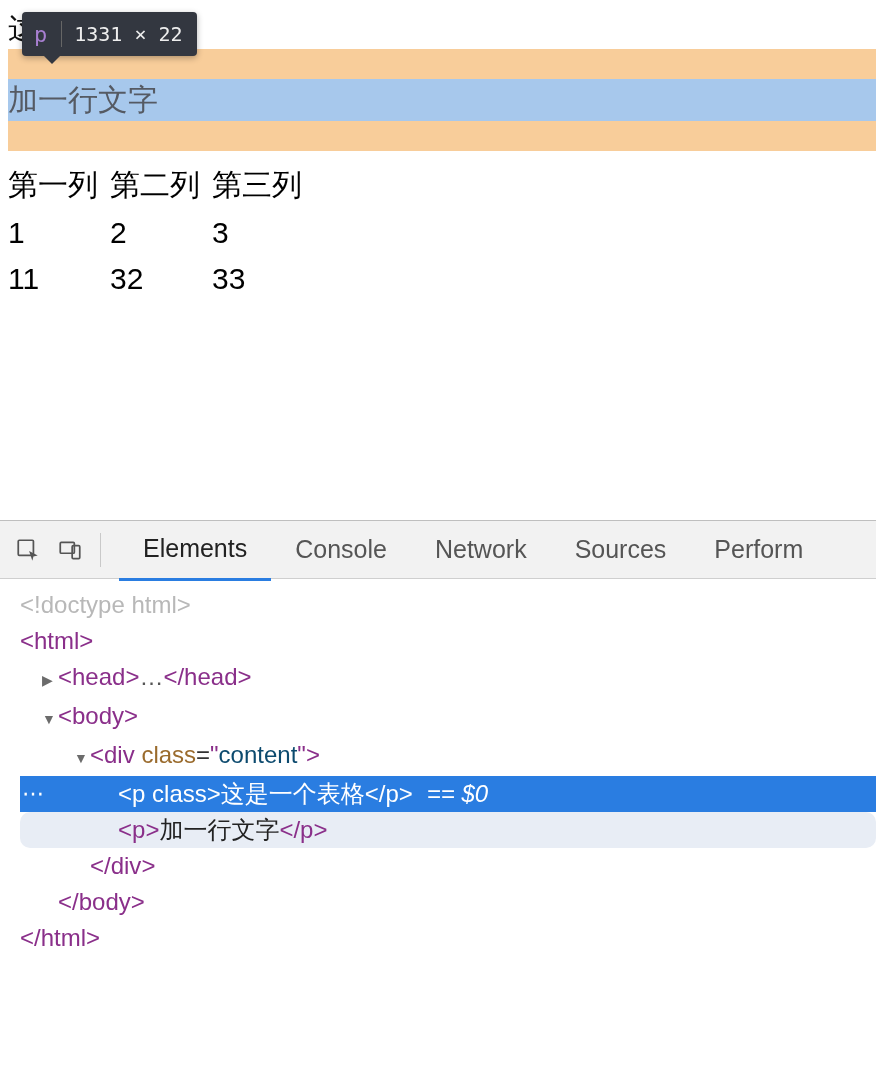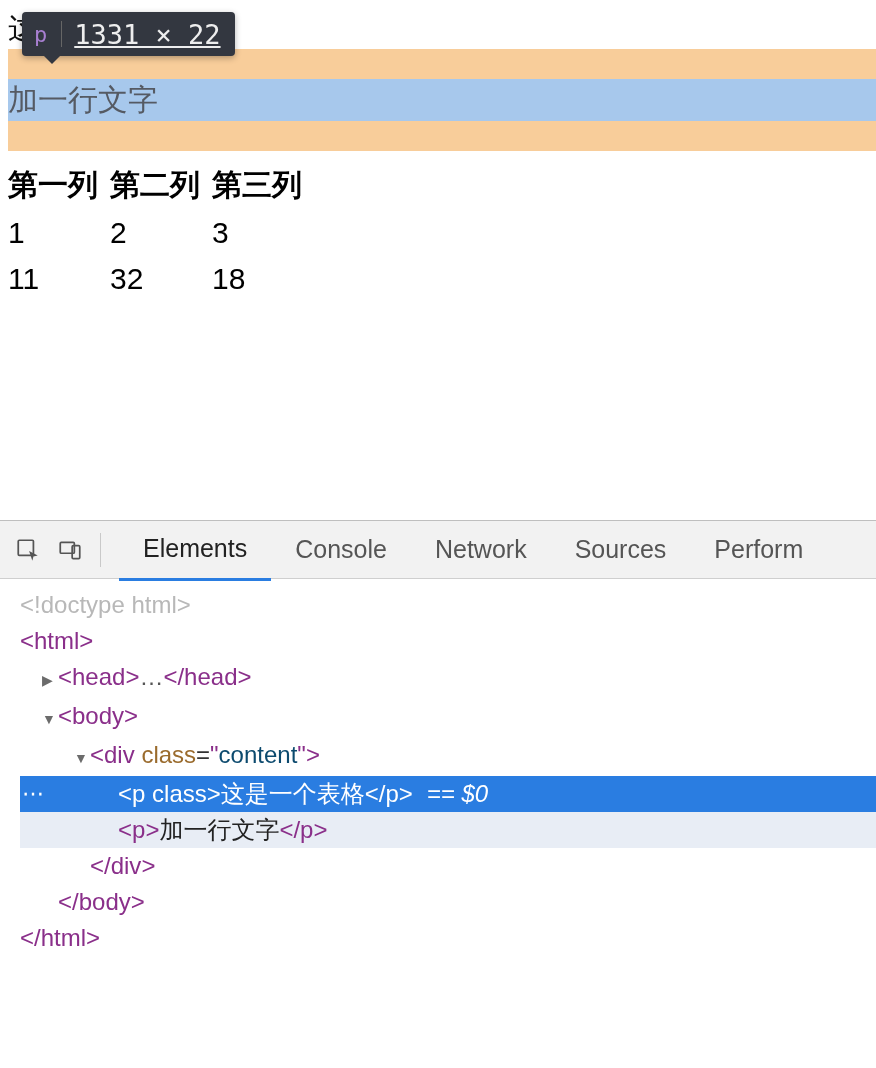--- a/index.html
+++ b/index.html
@@ -13,38 +13,38 @@
     position: absolute; left: 14px; top: 12px; height: 44px;
     background: #333740; border-radius: 4px; display: flex; align-items: center;
     color: #fff; font-size: 24px; padding: 0;
     box-shadow: 0 2px 6px rgba(0,0,0,0.3);
   }
   .inspect-tooltip .tag {
     background: #333740; color: #a87fd1; padding: 0 10px 0 12px;
     font-family: Menlo, Consolas, monospace; font-size: 22px;
   }
   .inspect-tooltip .sep { width: 1px; height: 26px; background: #666; margin: 0 4px; }
-  .inspect-tooltip .dims { color: #eee; padding: 0 14px 0 8px; font-family: Menlo, Consolas, monospace; font-size: 27px; text-decoration: underline; }
+  .inspect-tooltip .dims { color: #eee; padding: 0 14px 0 8px; font-family: Menlo, Consolas, monospace; font-size: 20px; }
   .inspect-tooltip .arrowdown {
     position: absolute; bottom: -8px; left: 22px; width: 0; height: 0;
     border-left: 8px solid transparent; border-right: 8px solid transparent; border-top: 8px solid #333740;
   }
 
   .p1-wrap { margin-top: 8px; }
   .p1 { font-size: 30px; font-weight: 400; color: #111; margin: 0; }
 
   .highlight-wrap { margin-top: 0; }
   .margin-band { height: 30px; background: #f8cd9a; }
   .content-band { background: #a7c8ec; height: 42px; display: flex; align-items: center; }
   .content-band .txt { font-size: 30px; color: #555a63; }
 
   table.preview {
     border-collapse: collapse; margin-top: 10px; font-size: 28px;
   }
-  table.preview th { text-align: left; font-weight: 700; padding: 4px 12px 4px 0; font-size: 30px; margin-left: 32px; }
+  table.preview th { text-align: left; font-weight: 400; padding: 4px 12px 4px 0; font-size: 30px; margin-left: 32px; }
   table.preview td { text-align: left; padding: 6px 12px 6px 0; font-size: 30px; }
 
   
   .devtools {
     position: absolute; left: 0; right: 0; top: 520px; bottom: 0;
     border-top: 1px solid #bfbfbf; background: #fff;
   }
   .dt-toolbar {
     display: flex; align-items: center; height: 58px; background: #f2f2f2;
     border-bottom: 1px solid #cfcfcf; padding-left: 10px;
@@ -74,21 +74,21 @@
   .gray { color: #b8b8b8; }
   .ellips { color: #555; }
   .eq0 { color: #adb9c1; font-style: italic; padding-left: 14px; }
   .line-selected { background: #2a7de1; color: #fff; position: relative; }
   .line-selected .angle, .line-selected .tagname, .line-selected .attrname,
   .line-selected .attrval, .line-selected .text-node, .line-selected .eq0 { color: #fff; }
   .line-selected .dots-left {
     position: absolute; left: 2px; top: 50%; transform: translateY(-50%);
     color: #fff; font-size: 22px;
   }
-  .line-hover { background: #e8edf5; }
+  .line-hover { background: #e8edf5; border-radius: 10px; }
 </style>
 </head>
 <body>
 
 <div class="page">
 
   <div class="inspect-tooltip">
     <span class="tag">p</span>
     <span class="sep"></span>
     <span class="dims">1331 × 22</span>
@@ -117,21 +117,21 @@
     </thead>
     <tbody>
       <tr>
         <td>1</td>
         <td>2</td>
         <td>3</td>
       </tr>
       <tr>
         <td>11</td>
         <td>32</td>
-        <td>18</td>
+        <td>33</td>
       </tr>
     </tbody>
   </table>
 </div>
 
 <div class="devtools">
   <div class="dt-toolbar">
     <span class="dt-icon">
       <svg viewBox="0 0 24 24">
           <rect x="3" y="3" width="14" height="14" rx="1"></rect>

